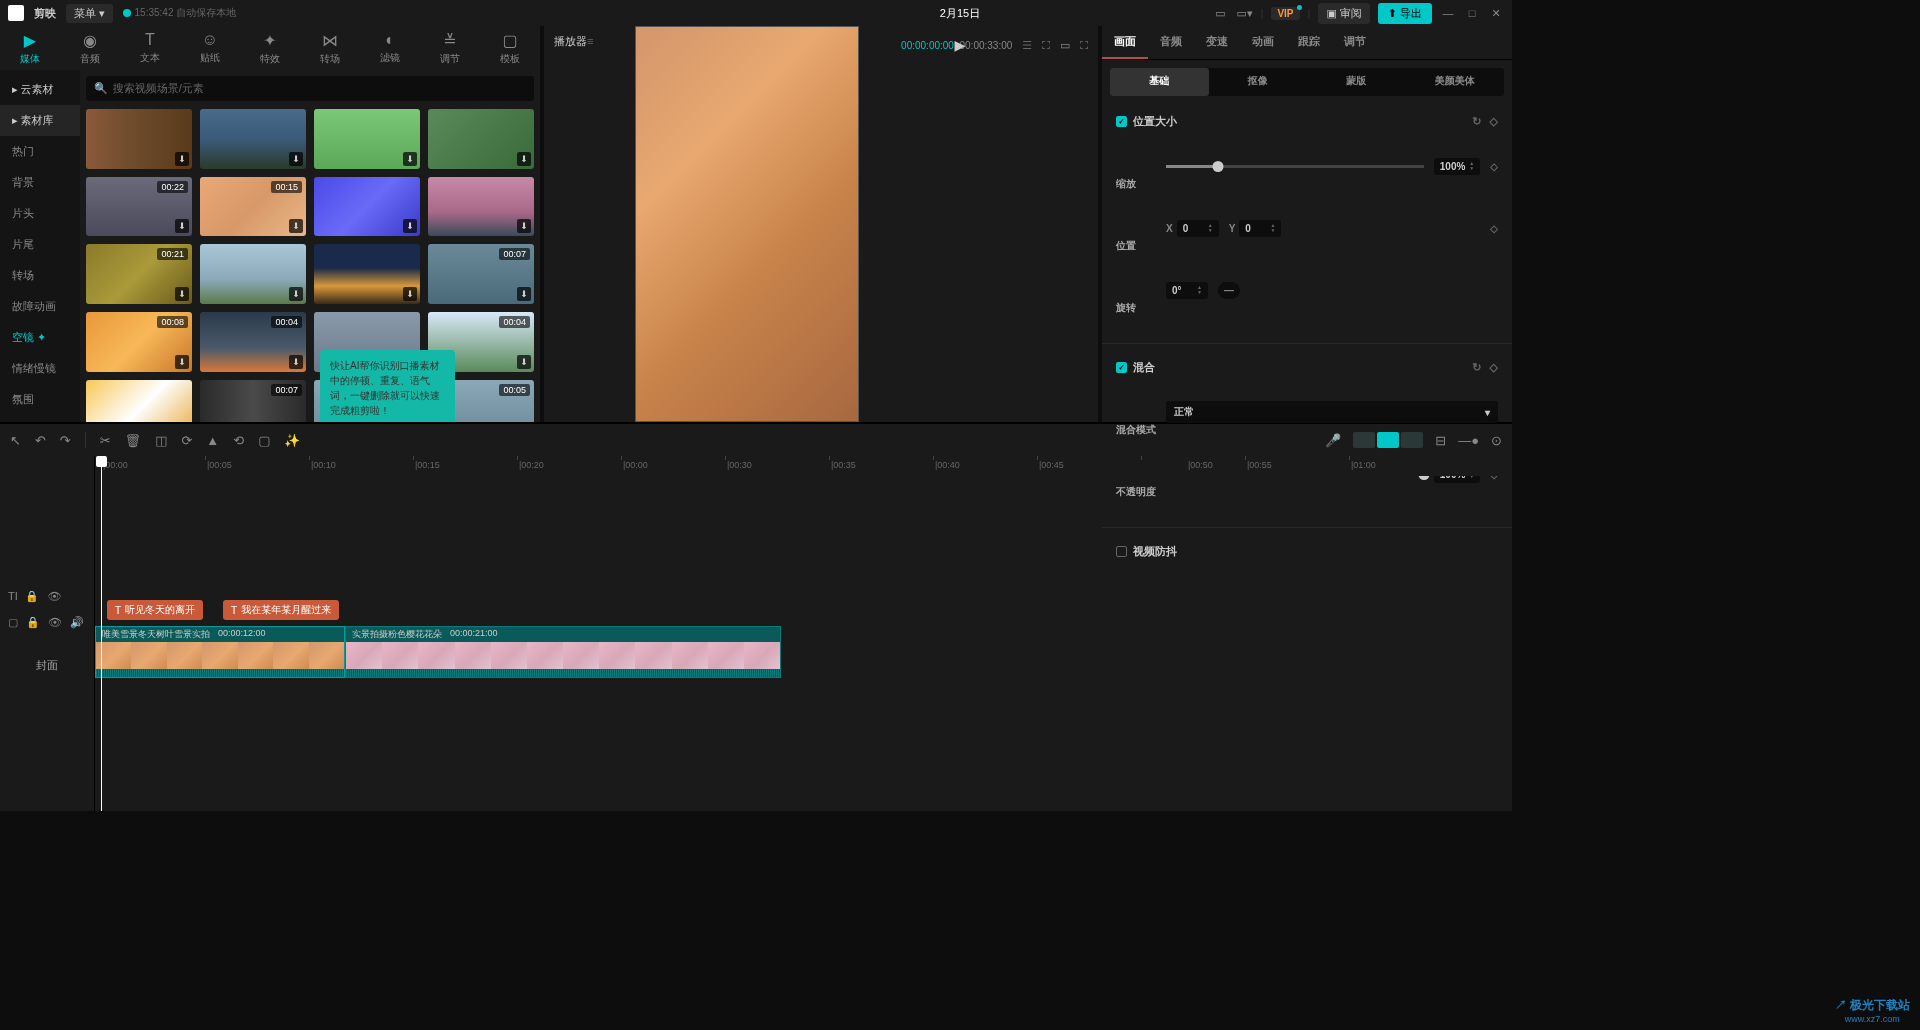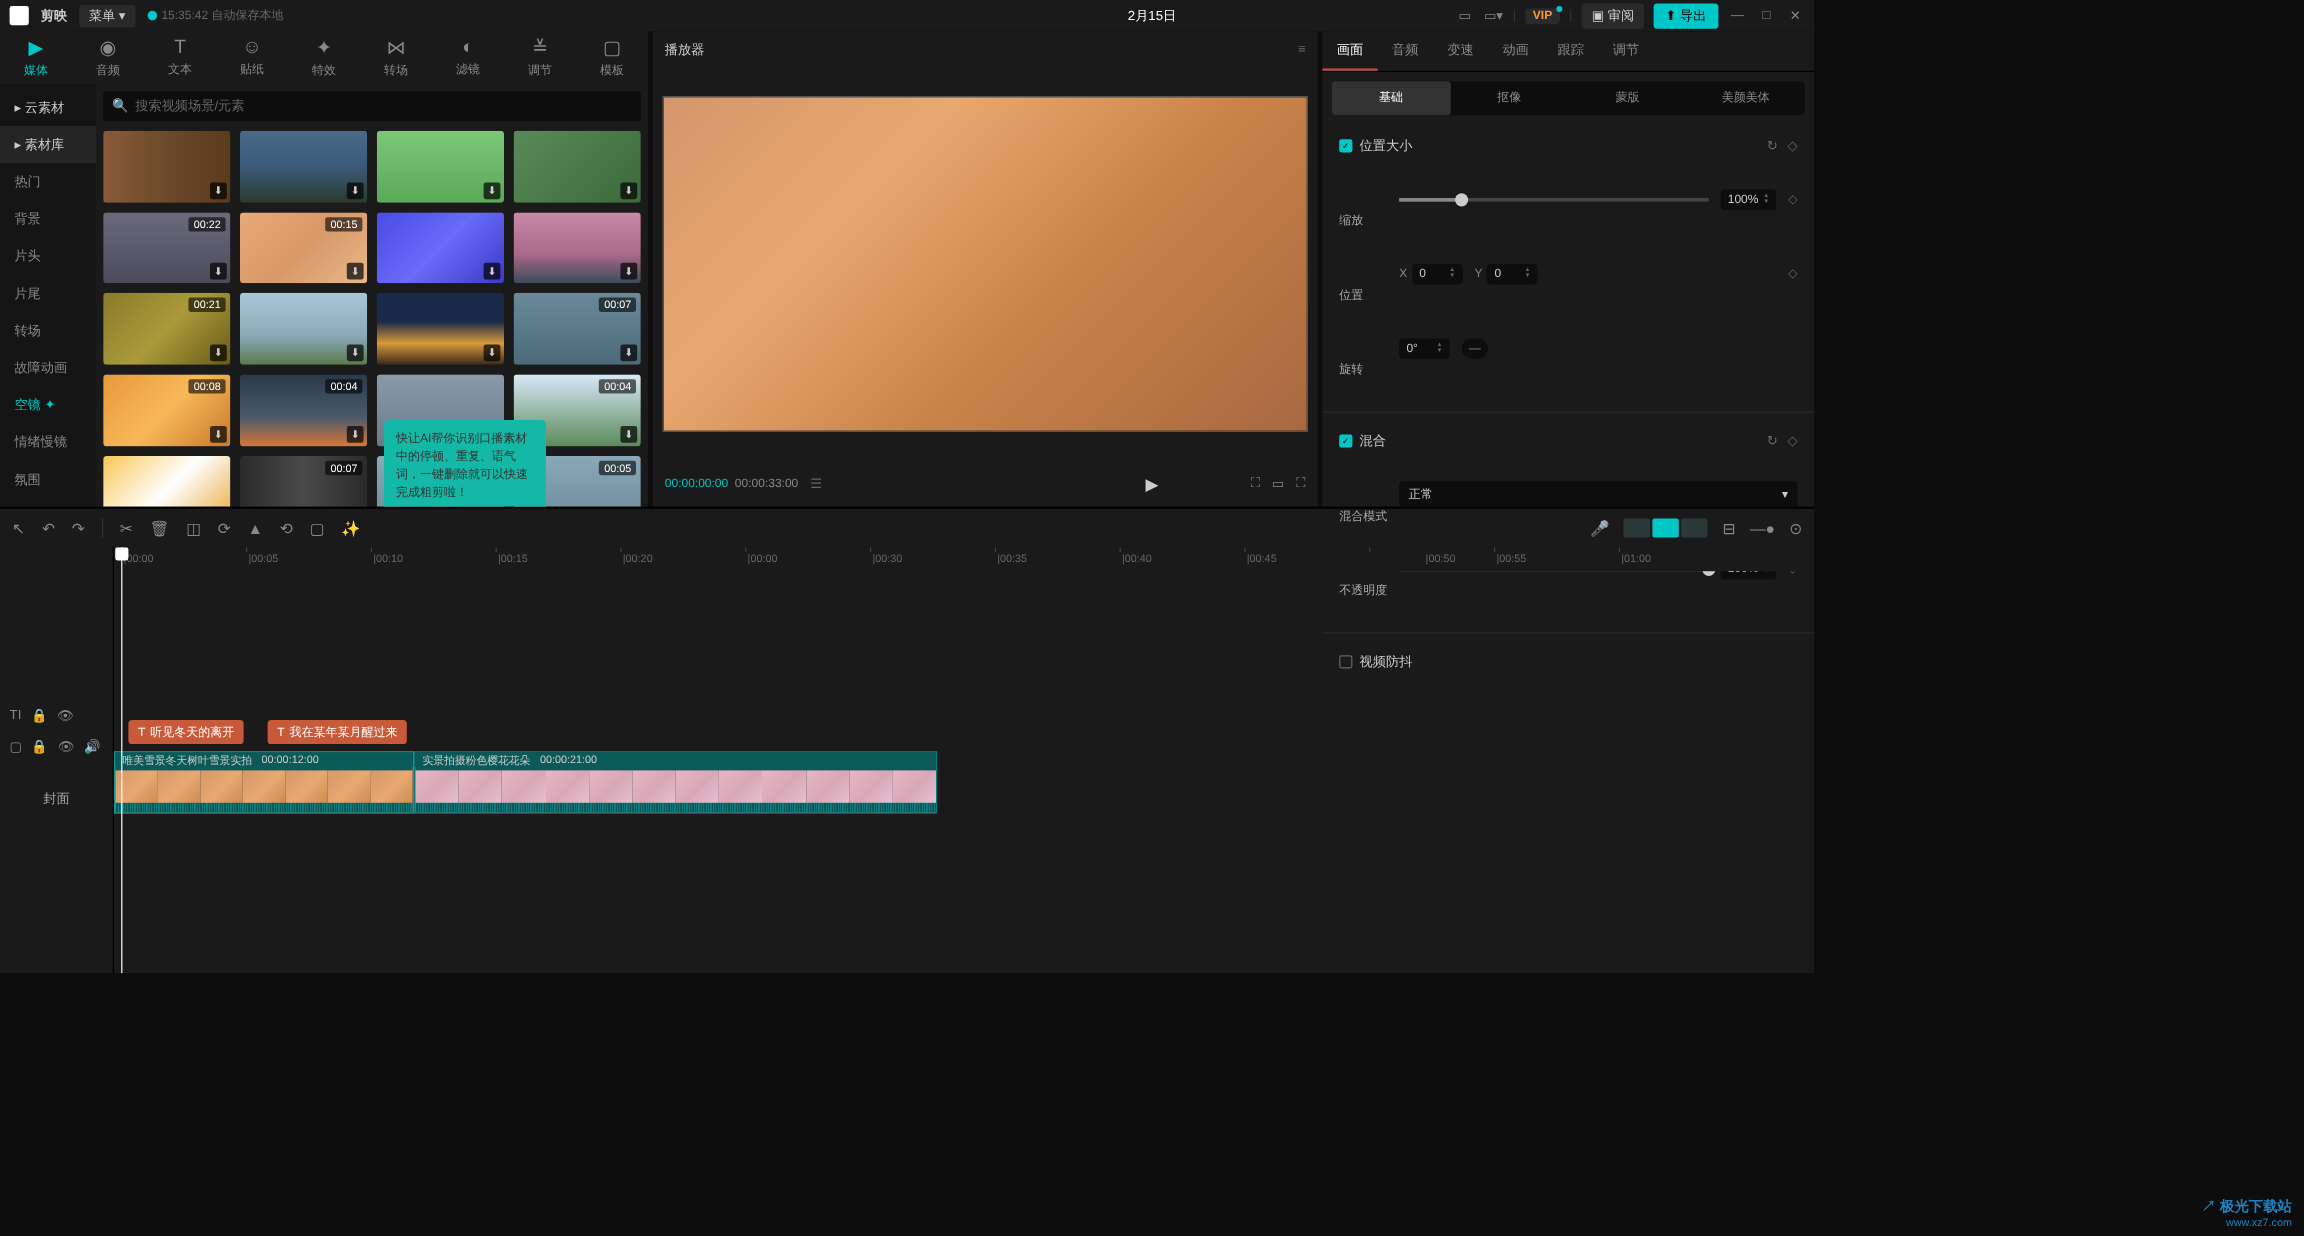--- a/index.html
+++ b/index.html
@@ -16,22 +16,22 @@
 .autosave-dot { width: 8px; height: 8px; background: #00c8c8; border-radius: 50%; }
 .vip-badge { background: #2a2a2a; color: #ff9933; padding: 1px 6px; border-radius: 3px; font-size: 10px; font-weight: bold; position: relative; }
 .vip-badge::after { content: ''; position: absolute; top: -2px; right: -2px; width: 5px; height: 5px; background: #00c8c8; border-radius: 50%; }
 .top-btn { background: #2a2a2a; padding: 3px 8px; border-radius: 3px; color: #ccc; font-size: 11px; display: flex; align-items: center; gap: 3px; }
 .export-btn { background: #00c8c8; color: #000; padding: 3px 10px; border-radius: 3px; font-size: 11px; display: flex; align-items: center; gap: 3px; }
 .win-btn { width: 16px; height: 16px; display: inline-flex; align-items: center; justify-content: center; color: #888; }
 
 
 .main { display: flex; height: 396px; }
 .left-panel { width: 540px; display: flex; flex-direction: column; background: #1a1a1a; }
-.center-panel { flex: 1; background: #1a1a1a; margin: 0 4px; display: flex; flex-direction: column; gap: 24px; }
-.right-panel { width: 410px; background: #1a1a1a; }
+.center-panel { flex: 1; background: #1a1a1a; margin: 0 4px; display: flex; flex-direction: row; gap: 24px; }
+.right-panel { width: 410px; background: #1a1a1a; font-weight: bold; }
 
 
 .media-tabs { display: flex; height: 44px; background: #1a1a1a; }
 .media-tab { flex: 1; display: flex; flex-direction: column; align-items: center; justify-content: center; gap: 2px; color: #888; font-size: 10px; cursor: pointer; }
 .media-tab.active { color: #00c8c8; }
 .media-tab-icon { font-size: 16px; }
 
 
 .left-content { display: flex; flex: 1; overflow: hidden; }
 .category-sidebar { width: 80px; background: #141414; padding-top: 4px; }
@@ -114,21 +114,21 @@
 .text-clips { display: flex; gap: 20px; margin-bottom: 6px; padding-left: 12px; }
 .text-clip { background: #c85a3a; color: #fff; padding: 3px 8px; border-radius: 3px; font-size: 10px; display: flex; align-items: center; gap: 4px; }
 .video-track { display: flex; height: 52px; }
 .video-clip { position: relative; border: 1px solid #0a7a7a; background: #1a3a3a; overflow: hidden; }
 .video-clip.selected { border: 1px solid #0a9a9a; }
 .clip-header { position: absolute; top: 0; left: 0; right: 0; background: #0a5a5a; color: #ccc; font-size: 9px; padding: 1px 6px; display: flex; gap: 8px; z-index: 2; }
 .clip-thumbs { display: flex; height: 100%; padding-top: 12px; }
 .clip-thumb { flex: 1; }
 .audio-wave { position: absolute; bottom: 0; left: 0; right: 0; height: 8px; background: repeating-linear-gradient(90deg, #0a7a7a 0px, #0a7a7a 1px, #0a5a5a 1px, #0a5a5a 2px); }
 
-.watermark { position: absolute; bottom: 6px; right: 10px; text-align: right; z-index: 200; margin-top: 40px; }
+.watermark { position: absolute; bottom: 6px; right: 10px; text-align: center; z-index: 200; margin-top: 40px; }
 .watermark-logo { color: #2080c0; font-size: 12px; font-weight: bold; }
 .watermark-url { color: #2080c0; font-size: 9px; }
 
 
 .tg1 { background: linear-gradient(90deg, #8a5a3a, #6a4a2a, #5a3a1a); }
 .tg2 { background: linear-gradient(180deg, #4a6a8a, #3a5a7a 50%, #2a3a2a); }
 .tg3 { background: linear-gradient(180deg, #7ac878, #5aa858); }
 .tg4 { background: linear-gradient(135deg, #5a8a5a, #3a6a3a); }
 .tg5 { background: linear-gradient(180deg, #6a6a7a, #4a4a5a); }
 .tg6 { background: linear-gradient(135deg, #e8a878, #d89868, #e8b888); }

